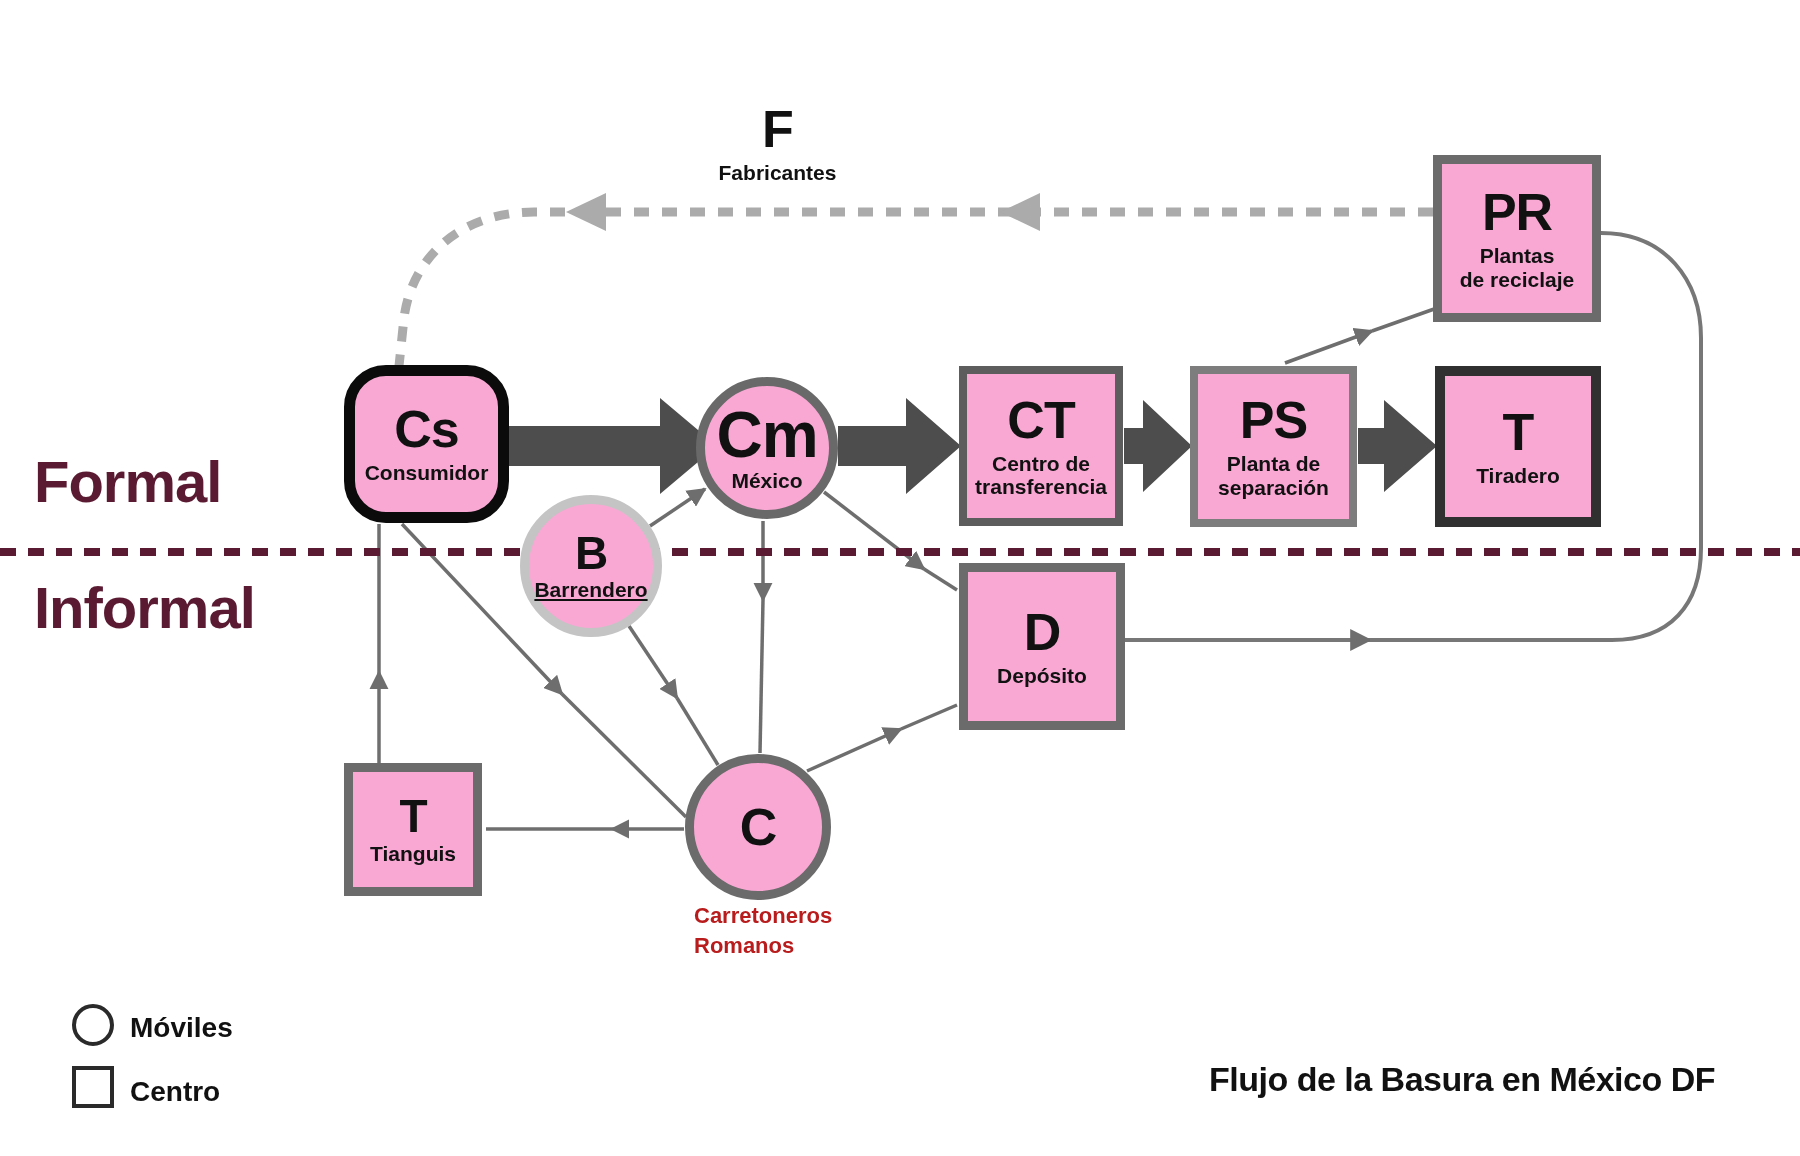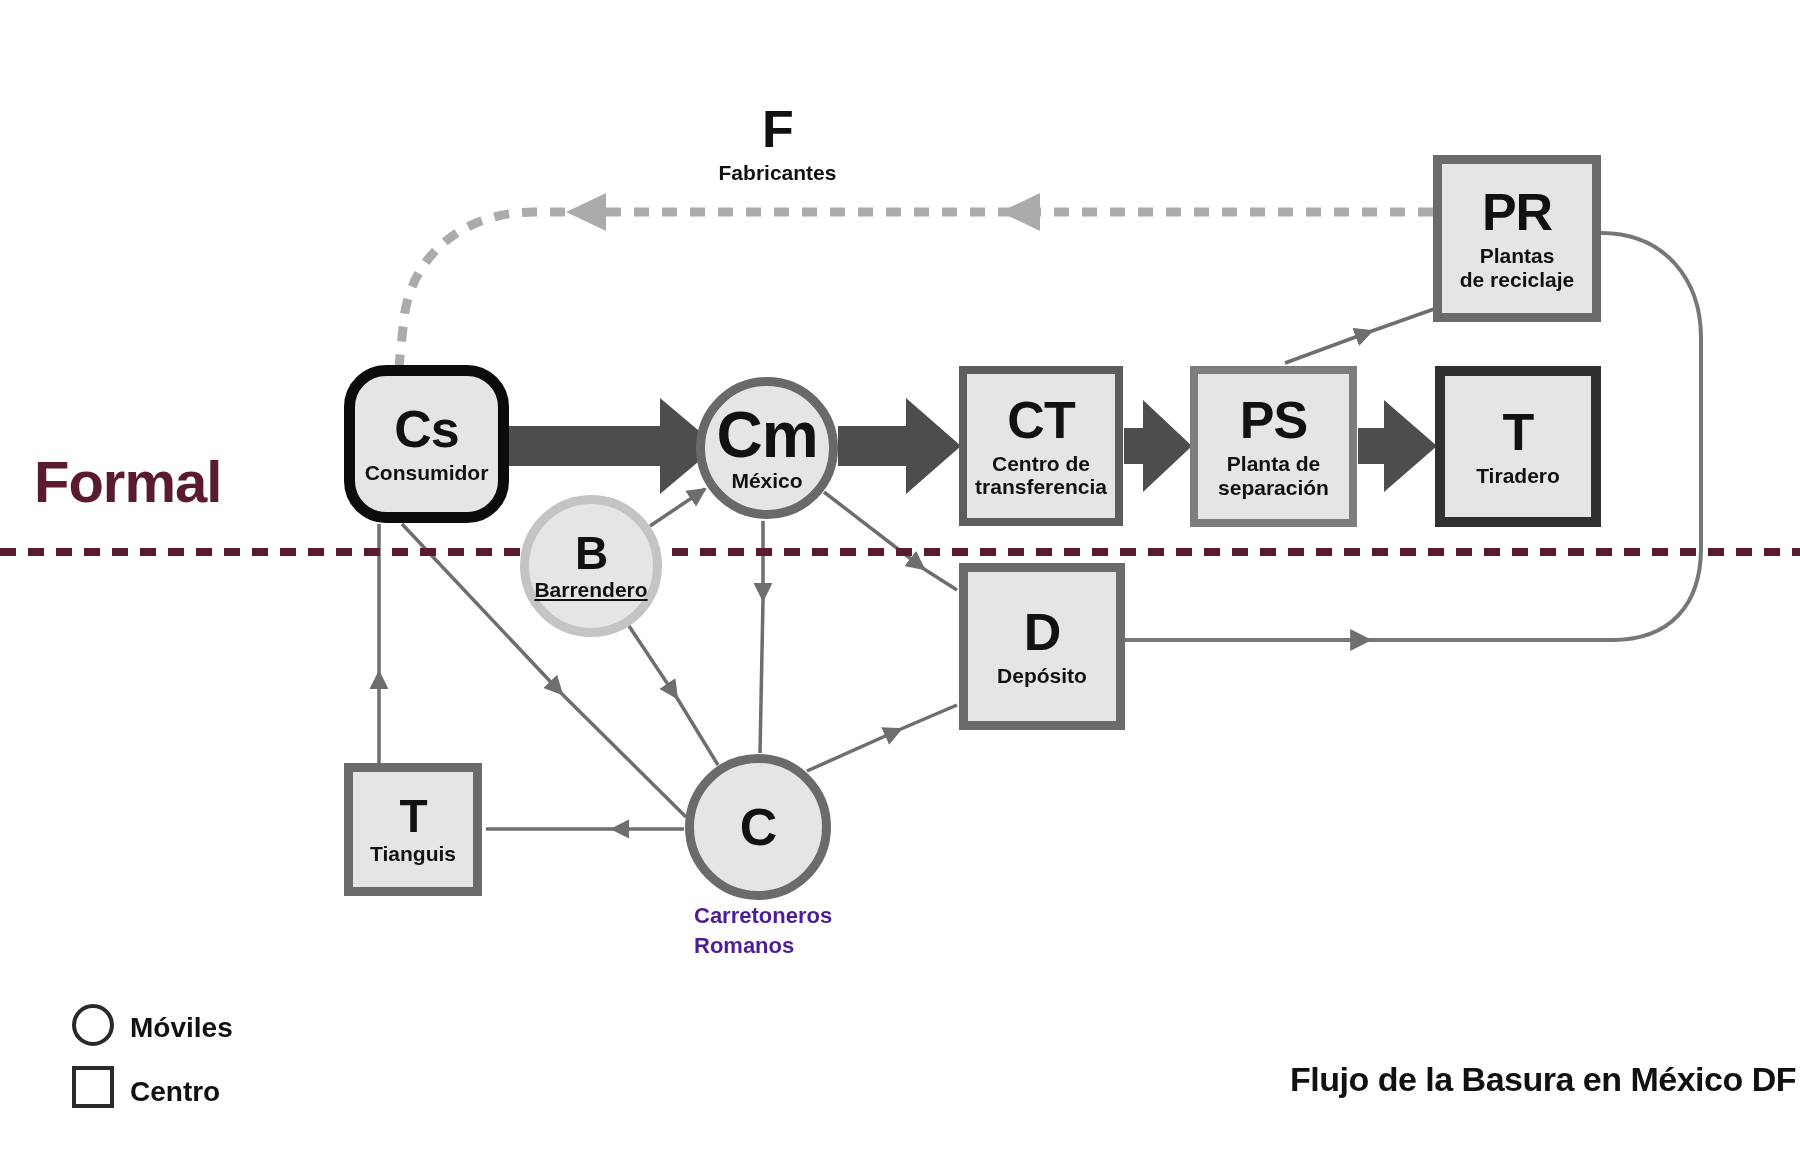--- a/index.html
+++ b/index.html
@@ -2,36 +2,36 @@
 <html><head>
 <meta charset="utf-8">
 <style>
   html,body{margin:0;padding:0;background:#ffffff;}
   .stage{
     position:relative;width:1800px;height:1156px;background:#fff;overflow:hidden;
     font-family:"Liberation Sans", sans-serif;color:#1a1a1a;
   }
   .stage svg{position:absolute;left:0;top:0;z-index:1;}
   .node{
-    position:absolute;z-index:2;background:#e5e5e5;box-sizing:border-box;
+    position:absolute;z-index:2;background:#f9a8d4;box-sizing:border-box;
     display:flex;flex-direction:column;align-items:center;justify-content:center;
     text-align:center;
   }
   .code{font-size:52px;font-weight:700;line-height:1;letter-spacing:-1px;color:#111;}
   .code.md{font-size:64px;}
   .code.sm{font-size:46px;}
   .sub{font-size:21px;font-weight:700;line-height:1.1;margin-top:6px;white-space:pre-line;color:#111;}
   .zone-label{
     position:absolute;z-index:2;font-size:58px;font-weight:600;letter-spacing:-1px;
     color:#5a1a31;line-height:1.02;
   }
   .free-label{position:absolute;z-index:2;text-align:center;}
   .caption{
     position:absolute;z-index:2;font-size:22px;font-weight:700;line-height:1.35;
-    text-align:left;white-space:pre-line;color:#4c1d95;
+    text-align:left;white-space:pre-line;color:#b91c1c;
   }
   .legend-shape{position:absolute;z-index:2;box-sizing:border-box;border:4px solid #2a2a2a;background:#fff;}
   .legend-label{position:absolute;z-index:2;font-size:28px;font-weight:700;color:#111;}
   .title{
     position:absolute;z-index:2;font-size:34px;font-weight:700;color:#111;
     text-align:right;letter-spacing:-0.5px;
   }
 </style>
 </head>
 <body>
@@ -86,20 +86,21 @@
       <polygon points="509,426 660,426 660,398 717,446 660,494 660,466 509,466"></polygon>
       <polygon points="838,426 906,426 906,398 961,446 906,494 906,466 838,466"></polygon>
       <polygon points="1124,428 1143,428 1143,400 1192,446 1143,492 1143,464 1124,464"></polygon>
       <polygon points="1358,428 1384,428 1384,400 1437,446 1384,492 1384,464 1358,464"></polygon>
     </g>
 
     <path d="M0,552 H1800" stroke="#5a1a31" stroke-width="8" stroke-dasharray="16 12"></path>
   </svg>
 
   <div class="zone-label" style="left:34px;top:452px;">Formal</div>
+  <div class="zone-label" style="left:34px;top:578px;">Informal</div>
 
   <div class="node" style="left:344px;top:365px;width:165px;height:158px;border:11px solid #0b0b0b;border-radius:42px;">
     <div class="code">Cs</div>
     <div class="sub">Consumidor</div>
   </div>
 
   <div class="node" style="left:696px;top:377px;width:142px;height:142px;border:9px solid #696969;border-radius:50%;">
     <div class="code md">Cm</div>
     <div class="sub" style="margin-top:2px;">México</div>
   </div>
@@ -151,15 +152,15 @@
   <div class="node" style="left:344px;top:763px;width:138px;height:133px;border:9px solid #6b6b6b;">
     <div class="code sm">T</div>
     <div class="sub" style="margin-top:3px;">Tianguis</div>
   </div>
 
   <div class="legend-shape" style="left:72px;top:1004px;width:42px;height:42px;border-radius:50%;"></div>
   <div class="legend-label" style="left:130px;top:1012px;">Móviles</div>
   <div class="legend-shape" style="left:72px;top:1066px;width:42px;height:42px;"></div>
   <div class="legend-label" style="left:130px;top:1076px;">Centro</div>
 
-  <div class="title" style="left:1156px;top:1060px;width:640px;">Flujo de la Basura en México DF</div>
+  <div class="title" style="left:1075px;top:1060px;width:640px;">Flujo de la Basura en México DF</div>
 
 </div>
 
 </body></html>

